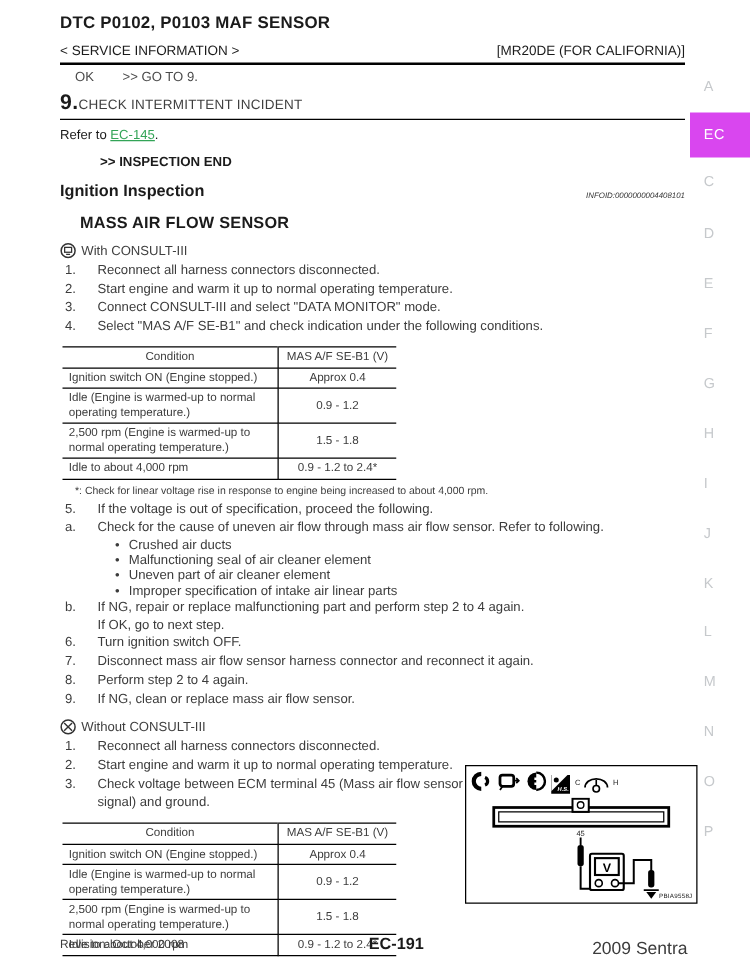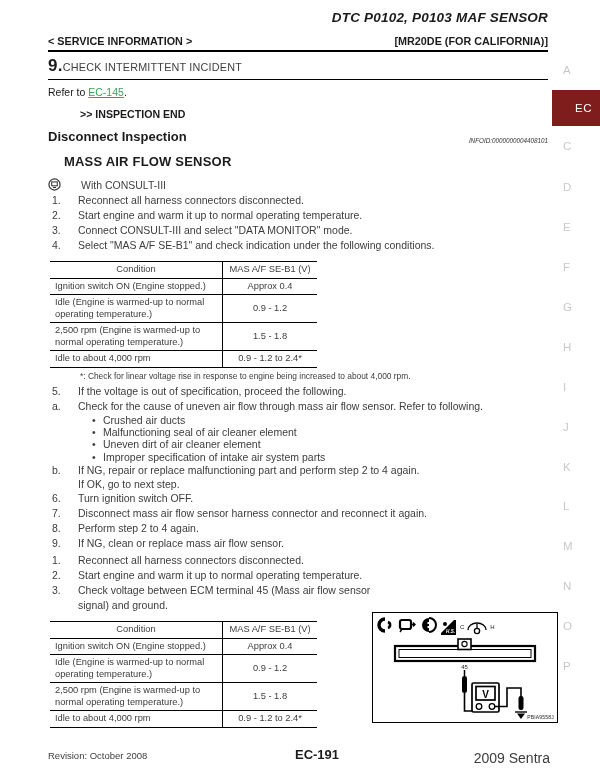--- a/index.html
+++ b/index.html
@@ -1,51 +1,51 @@
 <!DOCTYPE html>
 <html><head>
 <meta charset="utf-8">
 <style>
   html,body{margin:0;padding:0;background:#fff;}
   body{width:600px;height:776px;position:relative;font-family:"Liberation Sans",sans-serif;color:#1b1b1b;overflow:hidden;}
   .content{position:absolute;left:48px;top:6px;width:500px;}
-  h1{margin:4px 0 0 0;text-align:right;font-size:13.5px;font-weight:bold;letter-spacing:.2px;font-style:italic;}
-  .subhead{display:flex;justify-content:space-between;align-items:flex-start;margin-top:10px;font-size:10.8px;font-weight:bold;}
+  h1{margin:4px 0 0 0;text-align:left;font-size:13.5px;font-weight:bold;letter-spacing:.2px;}
+  .subhead{display:flex;justify-content:space-between;align-items:flex-start;margin-top:10px;font-size:10.8px;font-weight:normal;}
   .rule{border:0;border-top:2px solid #000;margin:3px 0 0 0;}
   .rule-thin{border-top:1.6px solid #000;}
   .result-rows{margin:4px 0 0 12px;font-size:10.5px;color:#4a4a4a;}
   .result-row{display:grid;grid-template-columns:38px 1fr;line-height:13px;}
   .step9-head{display:flex;align-items:baseline;margin:3px 0 0 0;}
   .big-num{font-size:17px;font-weight:bold;letter-spacing:.3px;}
   .step9-title{font-size:10.8px;letter-spacing:.2px;color:#3f3f3f;}
   .refer-line{margin-top:6px;font-size:10.5px;line-height:13px;}
   .link{color:#33a457;text-decoration:underline;cursor:pointer;}
   .inspection-end{margin:9px 0 0 32px;font-size:10.6px;font-weight:bold;}
   .ci-head{display:flex;justify-content:space-between;align-items:flex-end;margin-top:9px;}
   .ci-head h2{margin:0;font-size:13px;font-weight:bold;}
   .infoid{font-size:6.3px;font-style:italic;color:#333;}
   h3{margin:10px 0 0 16px;font-size:13px;font-weight:bold;letter-spacing:.2px;}
-  .consult-row{display:flex;align-items:center;gap:20px;margin-top:9px;font-size:10.5px;color:#3f3f3f;}
+  .consult-row{display:flex;align-items:center;gap:4px;margin-top:9px;font-size:10.5px;color:#3f3f3f;}
   .consult-row svg{display:block;}
   .steps{margin:2px 0 0 4px;}
   .step{display:grid;grid-template-columns:26px 1fr;font-size:10.5px;line-height:15px;color:#3c3c3c;}
   .step.cont{line-height:13px;}
   .bullet{display:grid;grid-template-columns:11px 1fr;margin-left:40px;font-size:10.5px;line-height:12.4px;color:#3c3c3c;}
   .wc-steps{width:324px;}
   table.spec{border-collapse:collapse;border-top:1.8px solid #000;border-bottom:1.8px solid #000;width:267px;font-size:9.3px;color:#3c3c3c;margin:8px 0 0 2px;}
   table.spec th,table.spec td{border-bottom:1px solid #000;padding:2px 5px;font-weight:normal;line-height:11.5px;}
   table.spec .cond{width:162px;border-right:1px solid #000;text-align:left;margin-top:48px;}
   table.spec th.cond{text-align:center;}
   table.spec .val{text-align:center;}
-  .footnote{margin:3px 0 0 32px;font-size:8.4px;line-height:11px;color:#3c3c3c;}
+  .footnote{margin:3px 0 0 12px;font-size:8.4px;line-height:11px;color:#3c3c3c;}
   .mt8{margin-top:8px;}
   
   .margin-letter{position:absolute;left:563px;font-size:11.5px;color:#c6c9cc;}
-  .ec-tab{position:absolute;left:552px;top:90px;width:48px;height:36px;background:#7f1d1d;color:#fff;
-          display:flex;align-items:center;font-size:11.5px;padding-left:23px;box-sizing:border-box;letter-spacing:.5px;}
+  .ec-tab{position:absolute;left:552px;top:90px;width:48px;height:36px;background:#d946ef;color:#fff;
+          display:flex;align-items:center;font-size:11.5px;padding-left:11px;box-sizing:border-box;letter-spacing:.5px;}
   
   .figure{position:absolute;left:372px;top:612px;width:186px;height:111px;border:1.6px solid #000;box-sizing:border-box;background:#fff;}
   .icon-row{display:flex;align-items:center;gap:4px;padding:3px 0 0 4px;height:22px;}
   .fig-code{position:absolute;right:3px;bottom:2px;font-size:5px;color:#222;letter-spacing:.2px;}
   .hs-box{width:15px;height:15px;background:#000;position:relative;overflow:hidden;}
   .hs-box .tri{position:absolute;left:0;top:0;width:0;height:0;border-top:13px solid #fff;border-right:13px solid transparent;}
   .hs-box .hs-txt{position:absolute;right:1px;bottom:1px;color:#fff;font-size:4.6px;font-weight:bold;font-style:italic;}
   .hs-box .dot{position:absolute;left:2px;top:2px;width:4px;height:4px;border-radius:50%;background:#000;}
   .gauge{display:flex;align-items:center;gap:1px;font-size:6px;color:#222;}
   
@@ -78,36 +78,40 @@
 <div class="content">
   <h1>DTC P0102, P0103 MAF SENSOR</h1>
 
   <div class="subhead">
     <span>&lt; SERVICE INFORMATION &gt;</span>
     <span>[MR20DE (FOR CALIFORNIA)]</span>
   </div>
   <div class="rule"></div>
 
   <div class="result-rows">
+    <div class="result-row">
+      <span>OK</span>
+      <span>&gt;&gt; GO TO 9.</span>
+    </div>
   </div>
 
   <div class="step9-head">
     <span class="big-num">9.</span>
     <span class="step9-title">CHECK INTERMITTENT INCIDENT</span>
   </div>
   <div class="rule rule-thin"></div>
 
   <div class="refer-line">
     <span>Refer to </span><a class="link">EC-145</a><span>.</span>
   </div>
 
   <div class="inspection-end">&gt;&gt; INSPECTION END</div>
 
   <div class="ci-head">
-    <h2>Disconnect Inspection</h2>
+    <h2>Ignition Inspection</h2>
     <span class="infoid">INFOID:0000000004408101</span>
   </div>
 
   <h3>MASS AIR FLOW SENSOR</h3>
 
   <div class="consult-row">
     <span>
       <svg width="13" height="13" viewBox="0 0 14 14">
           <circle cx="7" cy="7" r="6" fill="none" stroke="#333" stroke-width="1.3"></circle>
           <rect x="4" y="4.2" width="6" height="4.2" fill="none" stroke="#333" stroke-width="1.1"></rect>
@@ -174,25 +178,25 @@
     <div class="bullet">
         <span>•</span>
         <span>Crushed air ducts</span>
       </div>
     <div class="bullet">
         <span>•</span>
         <span>Malfunctioning seal of air cleaner element</span>
       </div>
     <div class="bullet">
         <span>•</span>
-        <span>Uneven dirt of air cleaner element</span>
+        <span>Uneven part of air cleaner element</span>
       </div>
     <div class="bullet">
         <span>•</span>
-        <span>Improper specification of intake air system parts</span>
+        <span>Improper specification of intake air linear parts</span>
       </div>
     <div class="step">
         <span>b.</span>
         <span>If NG, repair or replace malfunctioning part and perform step 2 to 4 again.</span>
       </div>
     <div class="step cont">
         <span></span>
         <span>If OK, go to next step.</span>
       </div>
     <div class="step">
@@ -206,20 +210,29 @@
     <div class="step">
         <span>8.</span>
         <span>Perform step 2 to 4 again.</span>
       </div>
     <div class="step">
         <span>9.</span>
         <span>If NG, clean or replace mass air flow sensor.</span>
       </div>
   </div>
 
+  <div class="consult-row mt8">
+    <span>
+      <svg width="13" height="13" viewBox="0 0 14 14">
+          <circle cx="7" cy="7" r="6" fill="none" stroke="#333" stroke-width="1.3"></circle>
+          <path d="M3.6 3.6L10.4 10.4M10.4 3.6L3.6 10.4" stroke="#333" stroke-width="1.2"></path>
+        </svg>
+    </span>
+    <span>Without CONSULT-III</span>
+  </div>
 
   <div class="steps wc-steps">
     <div class="step">
         <span>1.</span>
         <span>Reconnect all harness connectors disconnected.</span>
       </div>
     <div class="step">
         <span>2.</span>
         <span>Start engine and warm it up to normal operating temperature.</span>
       </div>

